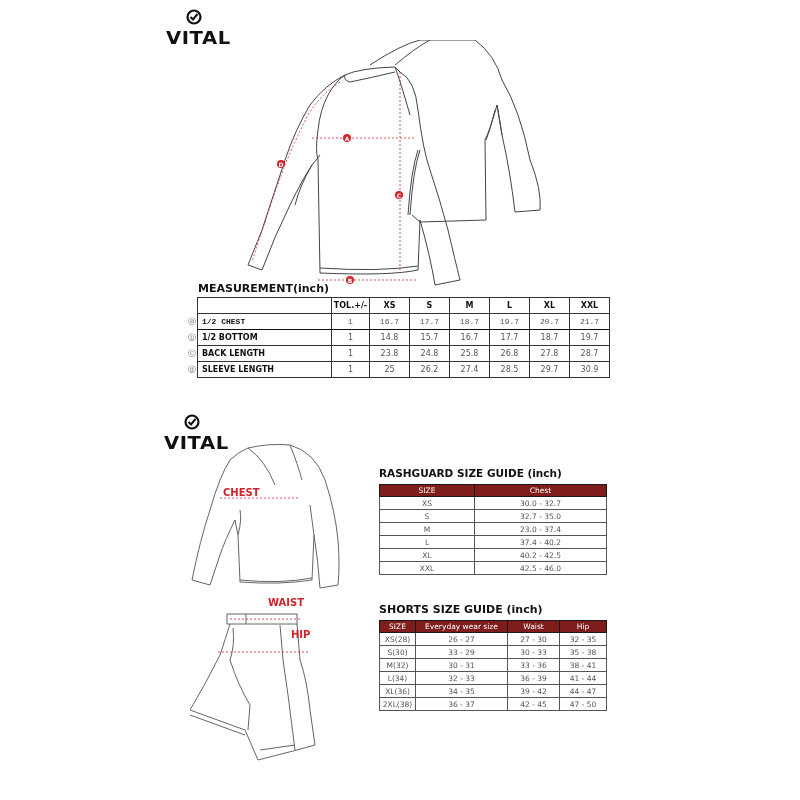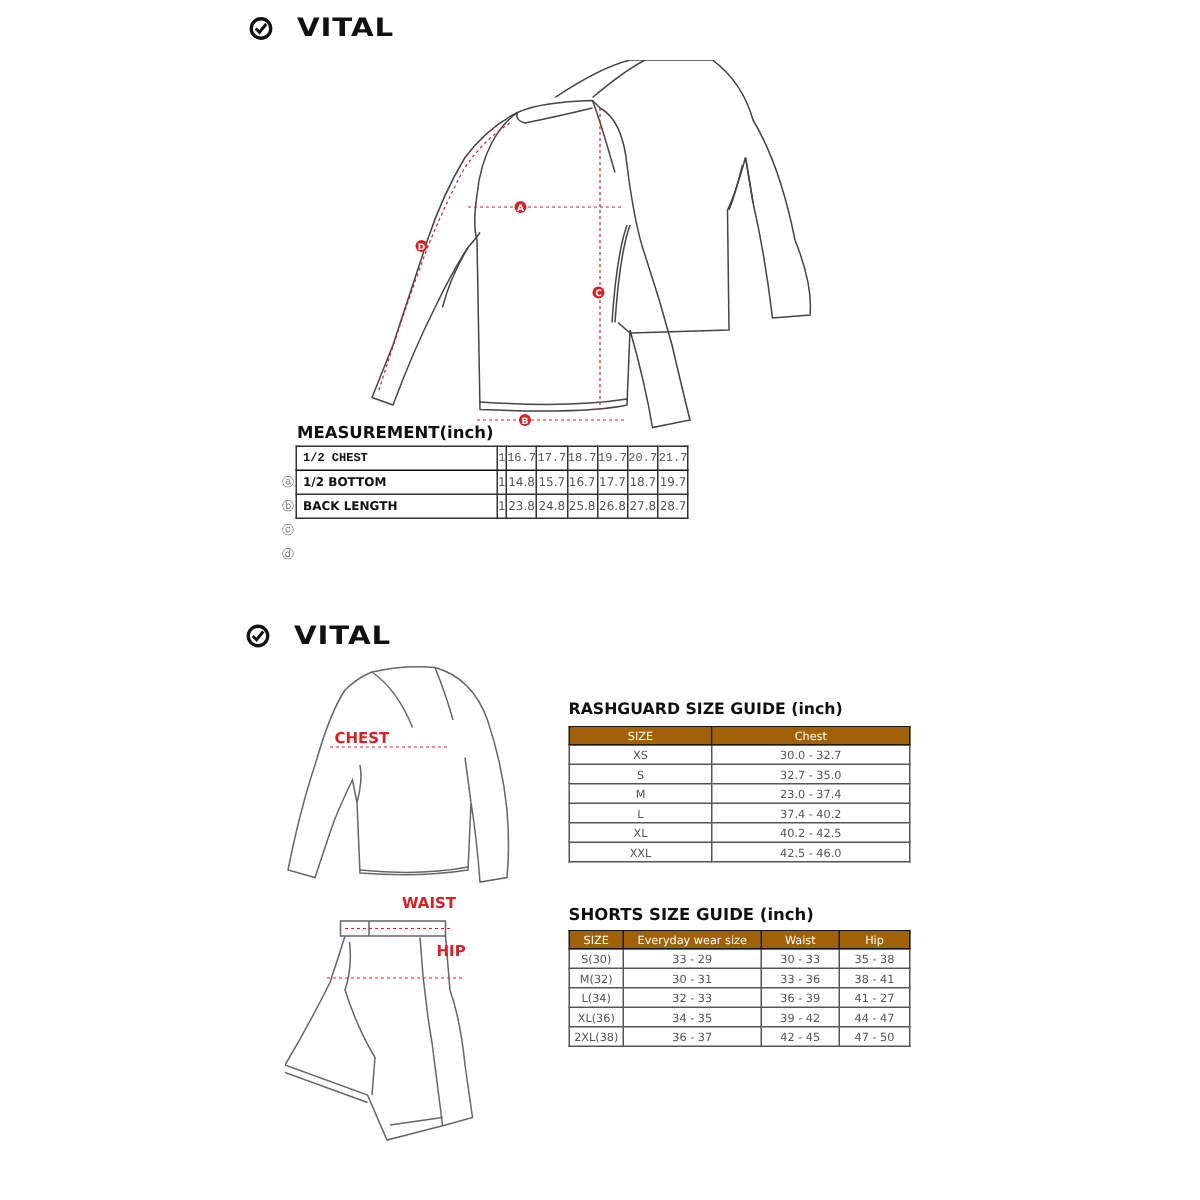--- a/index.html
+++ b/index.html
@@ -1,38 +1,38 @@
 <!DOCTYPE html>
 <html><head>
 <meta charset="utf-8">
 <style>
   * { box-sizing: border-box; margin: 0; padding: 0; }
   html, body { width: 800px; height: 800px; background: #ffffff; overflow: hidden; }
   body { position: relative; font-family: "DejaVu Sans", sans-serif; color: #222; }
 
-  .logo { position: absolute; display: flex; align-items: center; gap: 16px; }
+  .logo { position: absolute; display: flex; align-items: center; gap: 3px; flex-direction: column; }
   .logo .mark { width: 16px; height: 16px; }
   .logo .word { font-family: "DejaVu Sans", sans-serif; font-weight: 900; font-size: 17px; letter-spacing: 0.5px; color: #111; transform: scaleX(1.15); transform-origin: left center; }
 
   .illus { position: absolute; }
 
   .section-title { position: absolute; font-family: "DejaVu Sans", sans-serif; font-weight: bold; color: #111; white-space: nowrap; transform-origin: left center; }
 
   
   table.meas { position: absolute; left: 197px; top: 297px; border-collapse: collapse; font-size: 8px; }
   table.meas td, table.meas th { border: 1px solid #333; height: 16px; text-align: center; color: #555; font-weight: normal; }
   table.meas th { color: #111; font-weight: bold; }
   table.meas td.lbl { text-align: left; padding-left: 4px; color: #111; font-weight: bold; width: 134px; }
   table.meas tr.thick td { border-bottom: 1.5px solid #111; font-family: Liberation Mono, monospace; }
   .markers { position: absolute; left: 188px; top: 314px; }
   .markers div { height: 16px; font-size: 8px; color: #777; line-height: 16px; }
 
   
   table.guide { position: absolute; border-collapse: collapse; font-size: 7.5px; }
-  table.guide th { background: #a16207; color: #fff; font-weight: normal; height: 12px; border: 1px solid #1a1a1a; }
+  table.guide th { background: #7f1d1d; color: #fff; font-weight: normal; height: 12px; border: 1px solid #1a1a1a; }
   table.guide td { border: 1px solid #555; text-align: center; color: #555; height: 13px; }
 
   .red-label { position: absolute; color: #d2232a; font-weight: bold; font-family: "DejaVu Sans", sans-serif; font-size: 10px; }
 </style>
 </head>
 <body>
 
 <div class="logo" style="left:166px; top:9px;">
   <svg class="mark" viewBox="0 0 16 16">
     <circle cx="8" cy="8" r="6.5" fill="none" stroke="#111" stroke-width="2.2"></circle>
@@ -90,20 +90,30 @@
 
 <div class="markers">
   <div>ⓐ</div>
   <div>ⓑ</div>
   <div>ⓒ</div>
   <div>ⓓ</div>
 </div>
 
 <table class="meas">
   <tbody>
+      <tr>
+    <th style="width:134px"></th>
+    <th style="width:38px">TOL.+/-</th>
+    <th style="width:40px">XS</th>
+    <th style="width:40px">S</th>
+    <th style="width:40px">M</th>
+    <th style="width:40px">L</th>
+    <th style="width:40px">XL</th>
+    <th style="width:40px">XXL</th>
+  </tr>
   <tr class="thick">
     <td class="lbl">1/2 CHEST</td>
     <td>1</td>
     <td>16.7</td>
     <td>17.7</td>
     <td>18.7</td>
     <td>19.7</td>
     <td>20.7</td>
     <td>21.7</td>
   </tr>
@@ -119,20 +129,30 @@
   </tr>
   <tr>
     <td class="lbl">BACK LENGTH</td>
     <td>1</td>
     <td>23.8</td>
     <td>24.8</td>
     <td>25.8</td>
     <td>26.8</td>
     <td>27.8</td>
     <td>28.7</td>
+  </tr>
+  <tr>
+    <td class="lbl">SLEEVE LENGTH</td>
+    <td>1</td>
+    <td>25</td>
+    <td>26.2</td>
+    <td>27.4</td>
+    <td>28.5</td>
+    <td>29.7</td>
+    <td>30.9</td>
   </tr>
 </tbody>
   </table>
 
 <div class="logo" style="left:164px; top:414px;">
   <svg class="mark" viewBox="0 0 16 16">
     <circle cx="8" cy="8" r="6.5" fill="none" stroke="#111" stroke-width="2.2"></circle>
     <path d="M4.5 8 L7 10.5 L11.5 5" fill="none" stroke="#111" stroke-width="2"></path>
   </svg>
   <span class="word">VITAL</span>
@@ -206,36 +226,42 @@
 <div class="section-title" style="left:379px; top:603px; font-size:11px;">SHORTS SIZE GUIDE (inch)</div>
 <table class="guide" style="left:379px; top:620px; width:228px;">
   <tbody>
       <tr>
     <th style="width:36px">SIZE</th>
     <th style="width:92px">Everyday wear size</th>
     <th style="width:52px">Waist</th>
     <th>Hip</th>
   </tr>
   <tr>
+        <td>XS(28)</td>
+        <td>26 - 27</td>
+        <td>27 - 30</td>
+        <td>32 - 35</td>
+      </tr>
+  <tr>
         <td>S(30)</td>
         <td>33 - 29</td>
         <td>30 - 33</td>
         <td>35 - 38</td>
       </tr>
   <tr>
         <td>M(32)</td>
         <td>30 - 31</td>
         <td>33 - 36</td>
         <td>38 - 41</td>
       </tr>
   <tr>
         <td>L(34)</td>
         <td>32 - 33</td>
         <td>36 - 39</td>
-        <td>41 - 27</td>
+        <td>41 - 44</td>
       </tr>
   <tr>
         <td>XL(36)</td>
         <td>34 - 35</td>
         <td>39 - 42</td>
         <td>44 - 47</td>
       </tr>
   <tr>
         <td>2XL(38)</td>
         <td>36 - 37</td>

